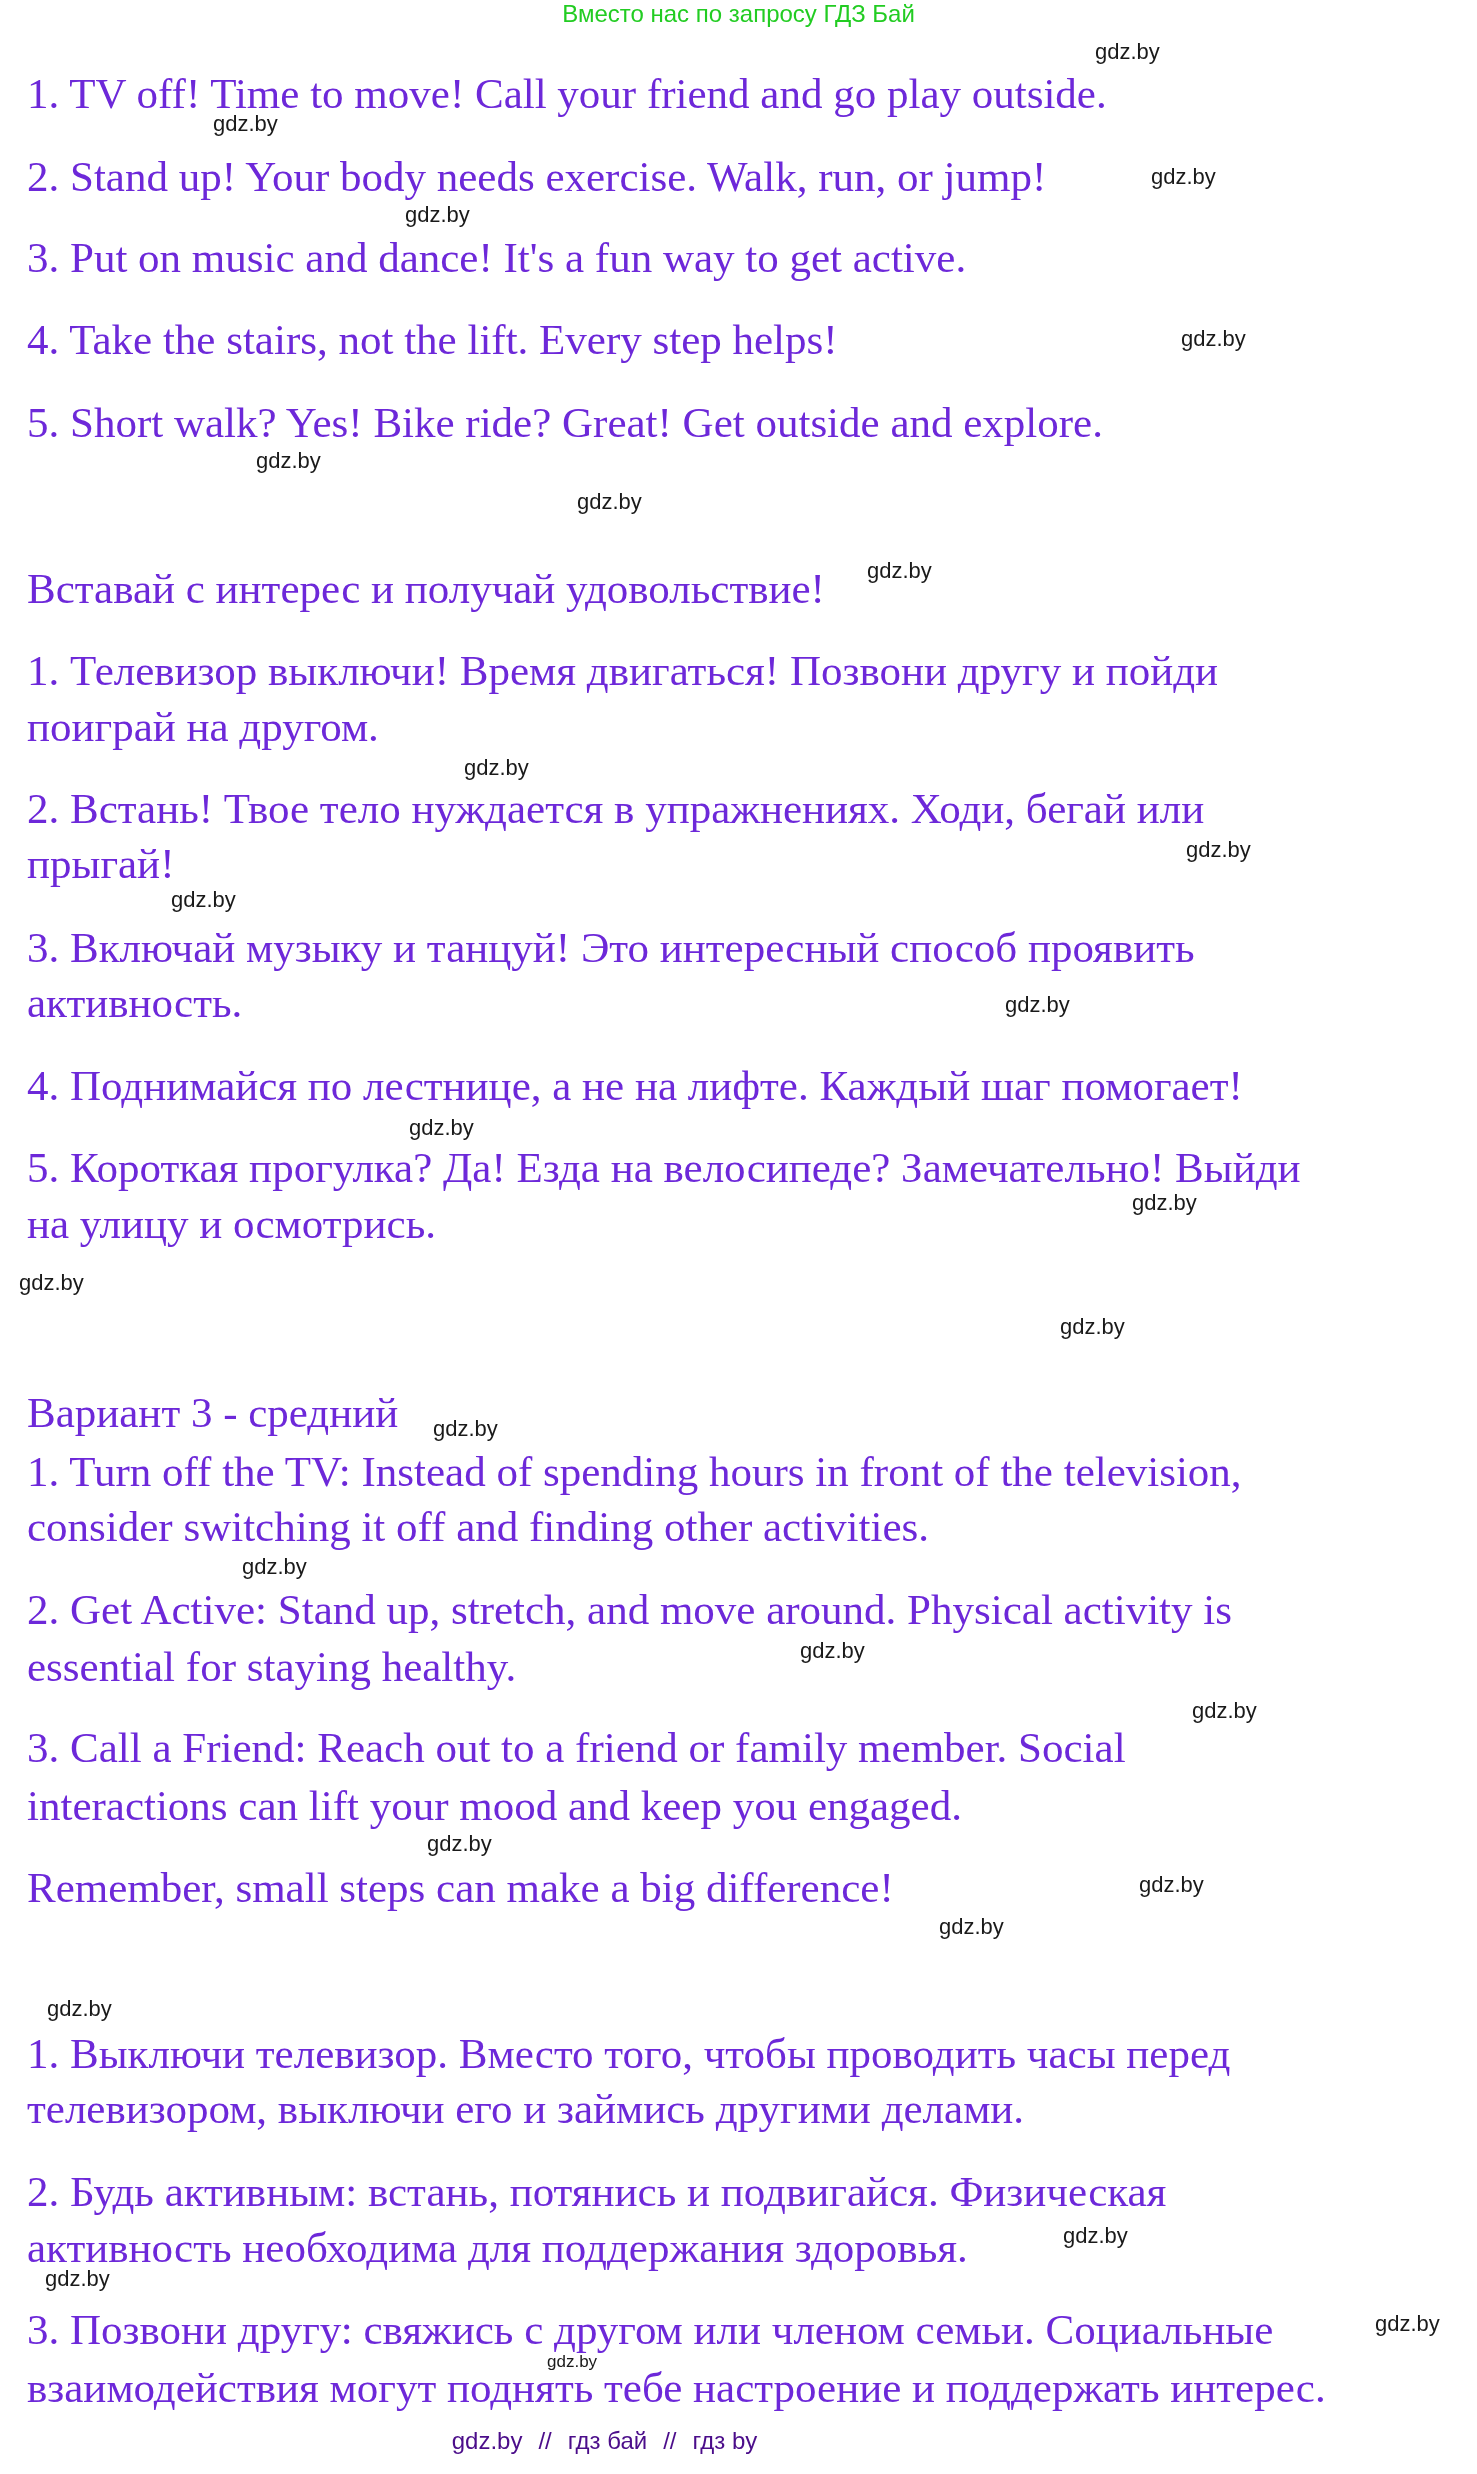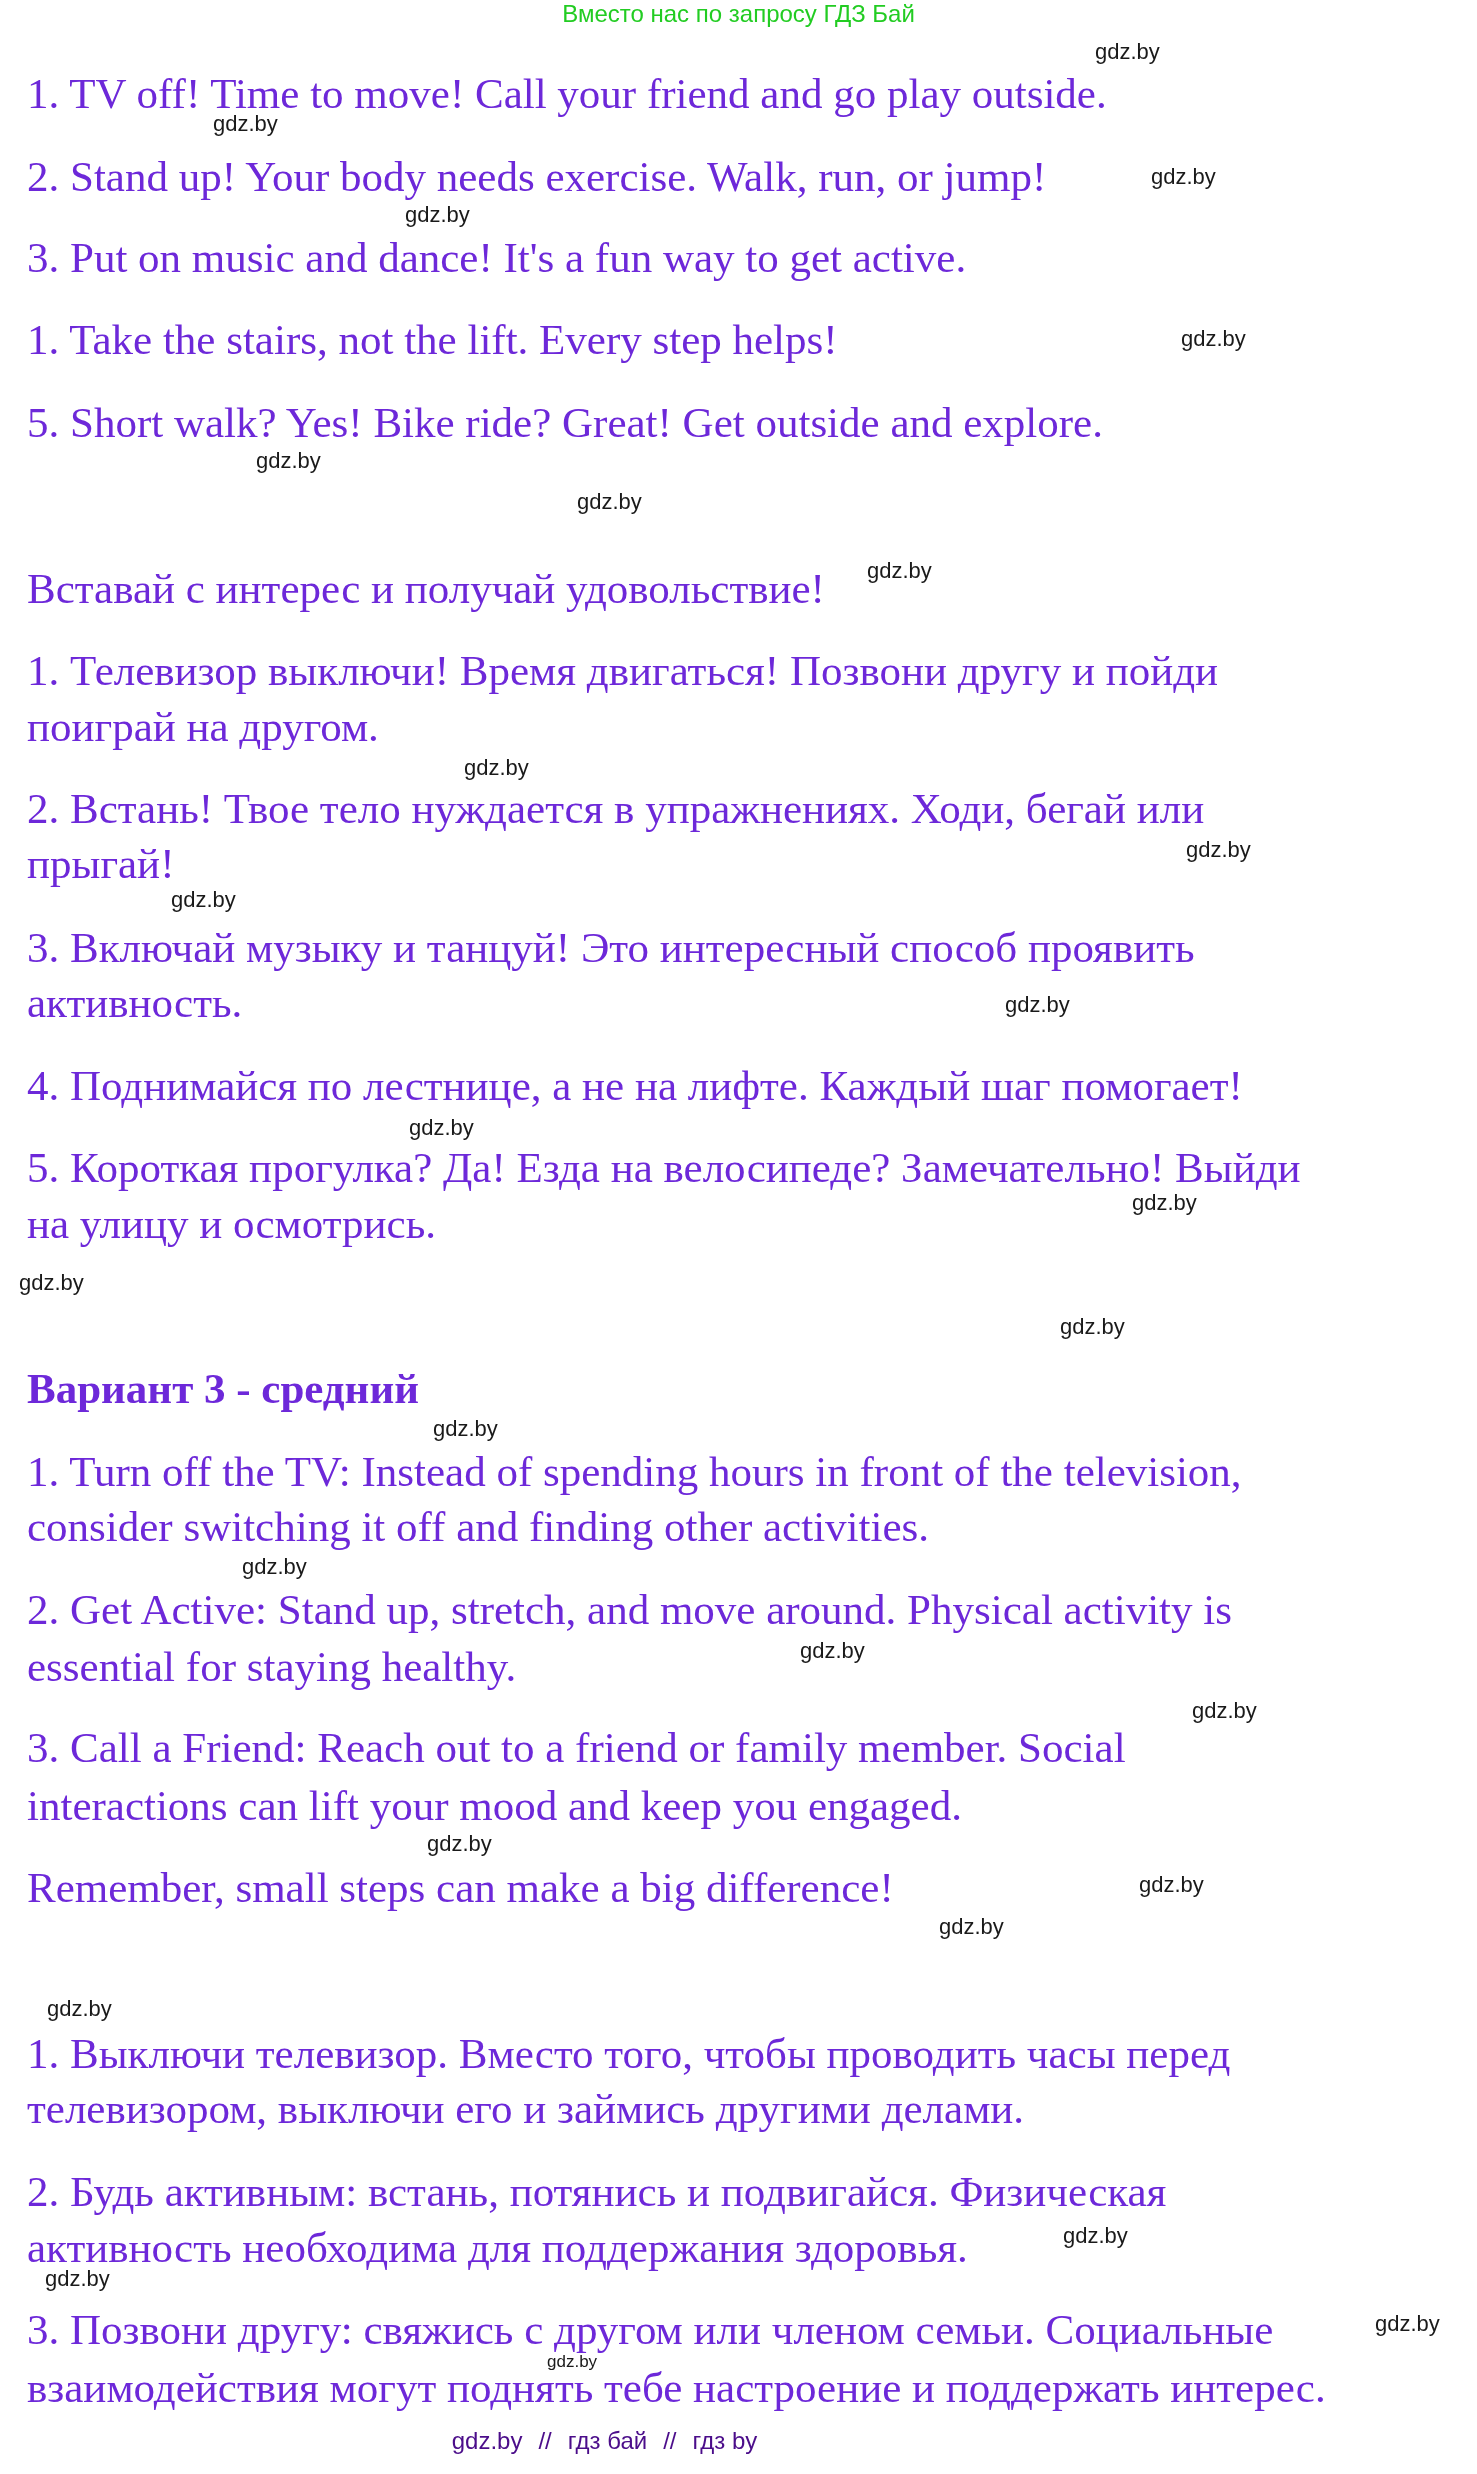--- a/index.html
+++ b/index.html
@@ -3,21 +3,21 @@
 <meta charset="utf-8">
 <style>
   html, body { margin: 0; padding: 0; background: #ffffff; }
   body { width: 1477px; height: 2475px; position: relative; overflow: hidden; }
   .line {
     position: absolute; left: 27px; white-space: nowrap;
     font-family: "Liberation Serif", "DejaVu Serif", serif;
     font-size: 43px; color: #6d28d9; line-height: 47px;
     transform: translateY(-50%);
   }
-  .heading { font-weight: bold; }
+  .heading { font-weight: normal; margin-top: 24px; }
   .wm {
     position: absolute; white-space: nowrap;
     font-family: "Liberation Sans", "DejaVu Sans", sans-serif;
     font-size: 22px; color: #1a1a1a; line-height: 23.5px;
     transform: translateY(-50%);
   }
   .top-banner {
     position: absolute; top: 0; left: 0; width: 1477px; text-align: center;
     font-family: "Liberation Sans", "DejaVu Sans", sans-serif;
     font-size: 24px; line-height: 27px; color: #22cc22;
@@ -30,21 +30,21 @@
   .footer span { margin: 0 4.7px; }
 </style>
 </head>
 <body>
 
 <div class="top-banner">Вместо нас по запросу ГДЗ Бай</div>
 
 <div class="line" style="top:93px">1. TV off! Time to move! Call your friend and go play outside.</div>
 <div class="line" style="top:176px">2. Stand up! Your body needs exercise. Walk, run, or jump!</div>
 <div class="line" style="top:257px">3. Put on music and dance! It's a fun way to get active.</div>
-<div class="line" style="top:339px">1. Take the stairs, not the lift. Every step helps!</div>
+<div class="line" style="top:339px">4. Take the stairs, not the lift. Every step helps!</div>
 <div class="line" style="top:422px">5. Short walk? Yes! Bike ride? Great! Get outside and explore.</div>
 
 <div class="line" style="top:588px">Вставай с интерес и получай удовольствие!</div>
 <div class="line" style="top:670px">1. Телевизор выключи! Время двигаться! Позвони другу и пойди</div>
 <div class="line" style="top:726px">поиграй на другом.</div>
 <div class="line" style="top:808px">2. Встань! Твое тело нуждается в упражнениях. Ходи, бегай или</div>
 <div class="line" style="top:863px">прыгай!</div>
 <div class="line" style="top:947px">3. Включай музыку и танцуй! Это интересный способ проявить</div>
 <div class="line" style="top:1002px">активность.</div>
 <div class="line" style="top:1085px">4. Поднимайся по лестнице, а не на лифте. Каждый шаг помогает!</div>

